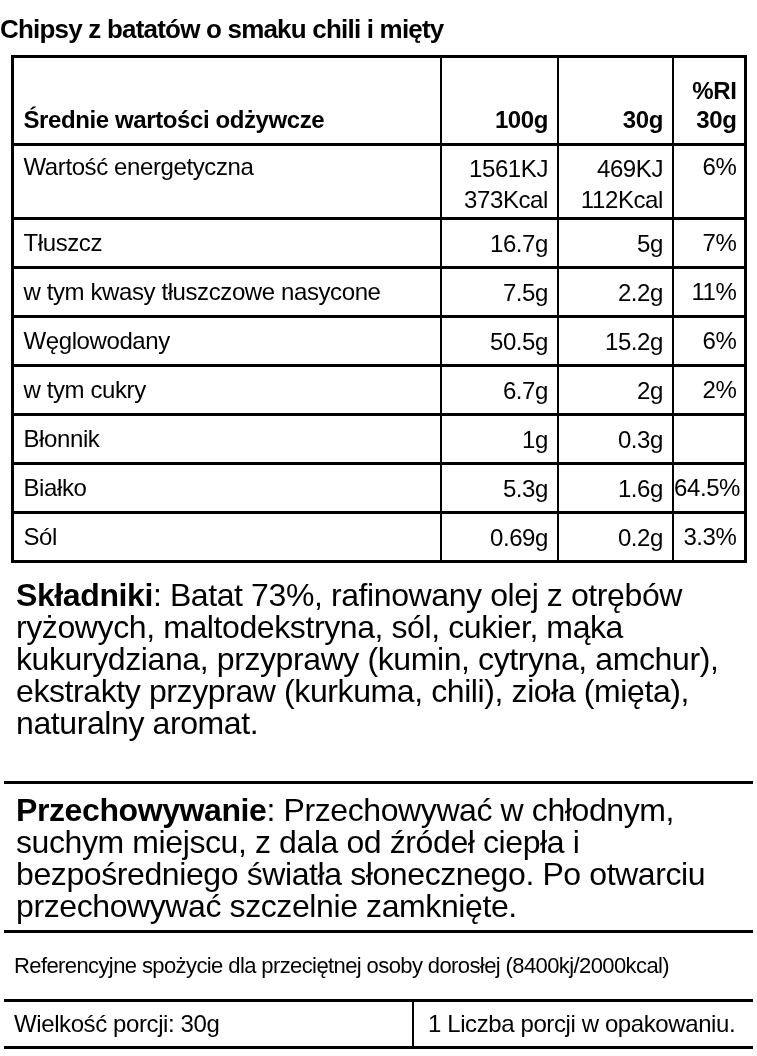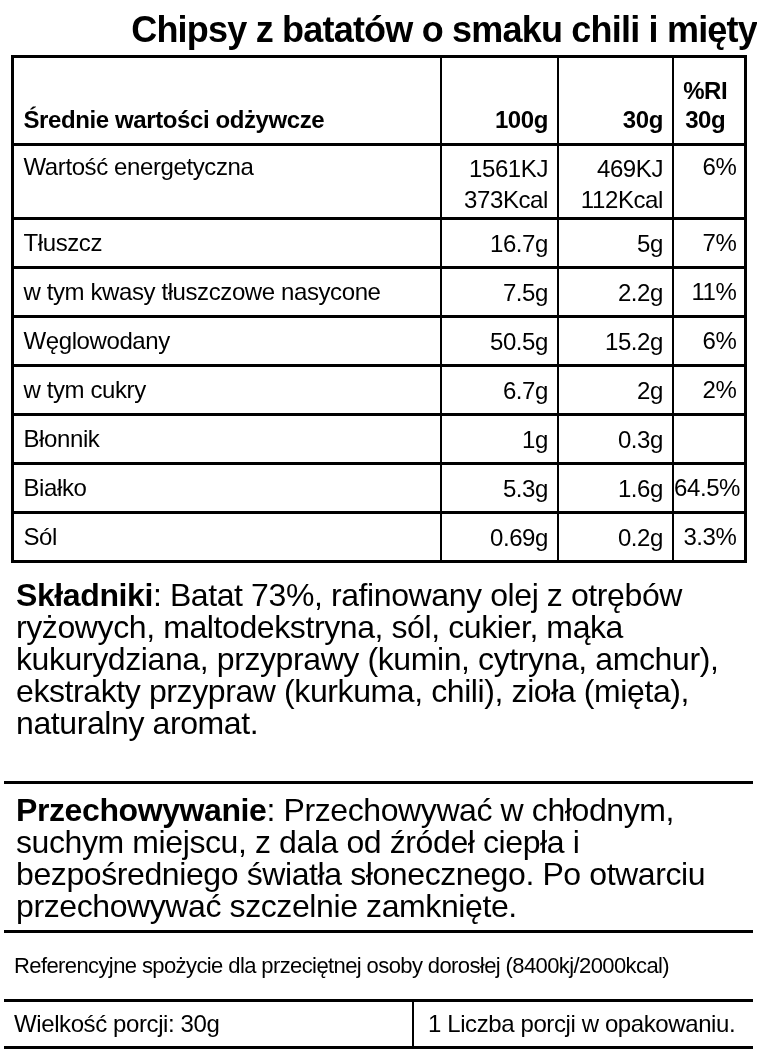--- a/index.html
+++ b/index.html
@@ -4,37 +4,37 @@
 <style>
   * { box-sizing: border-box; margin: 0; padding: 0; }
   html, body { background: #ffffff; }
   body {
     width: 757px; height: 1056px; overflow: hidden;
     color: #000; font-family: "Liberation Sans", sans-serif;
   }
   .page { width: 757px; height: 1056px; letter-spacing: -0.3px; }
 
   .title {
-    text-align: right; font-weight: 700; font-size: 36px; line-height: 33px;
+    text-align: left; font-weight: 700; font-size: 26px; line-height: 33px;
     padding-top: 13px; letter-spacing: -0.8px;
   }
 
   table.nutrition {
     margin: 9px auto 0; width: 733px; table-layout: fixed;
     border-collapse: collapse; border: 3px solid #000;
     font-size: 24px; letter-spacing: -0.4px;
   }
   table.nutrition th, table.nutrition td {
     border: 2px solid #000; border-top-width: 3px; border-bottom-width: 3px;
   }
   thead tr { height: 88px; }
   thead th { vertical-align: bottom; font-weight: 700; padding-bottom: 9px; }
   th.h-label { text-align: left; padding-left: 10px; }
   th.h-num { text-align: right; padding-right: 9px; margin-top: 21px; }
-  th.h-ri { text-align: center; padding-right: 7px; line-height: 29px; padding-top: 6px; }
+  th.h-ri { text-align: right; padding-right: 7px; line-height: 29px; padding-top: 6px; }
   tr.row { height: 49px; }
   tr.energy { height: 74px; }
   tr.energy td { vertical-align: top; padding-top: 7px; }
   td.label { text-align: left; padding-left: 10px; vertical-align: middle; }
   td.num { text-align: right; padding-right: 9px; vertical-align: middle; line-height: 31px; }
   td.ri  { text-align: right; padding-right: 7px; vertical-align: middle; }
 
   .para { margin: 16px 16px 0; font-size: 32px; line-height: 32px; letter-spacing: -0.4px; }
   .para .hd { font-weight: 700; }
 

